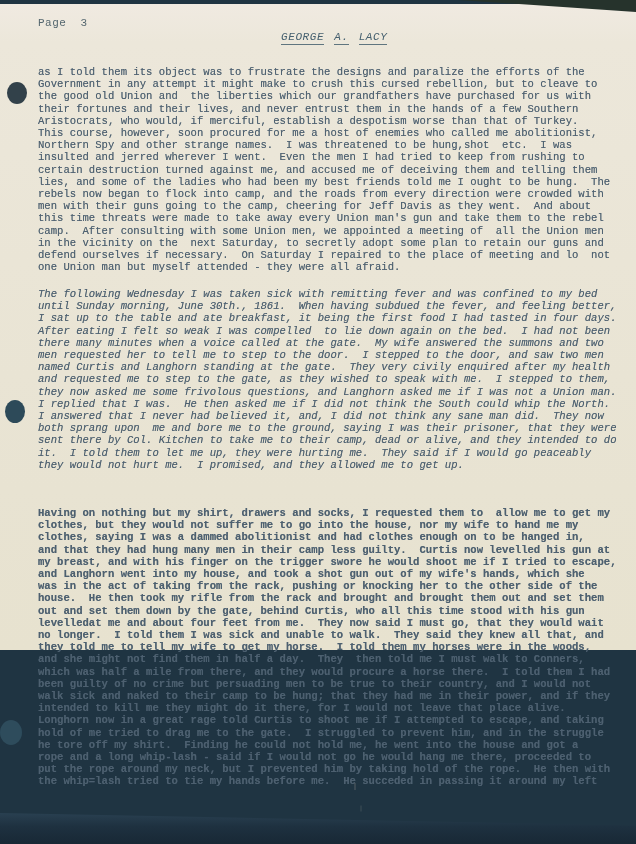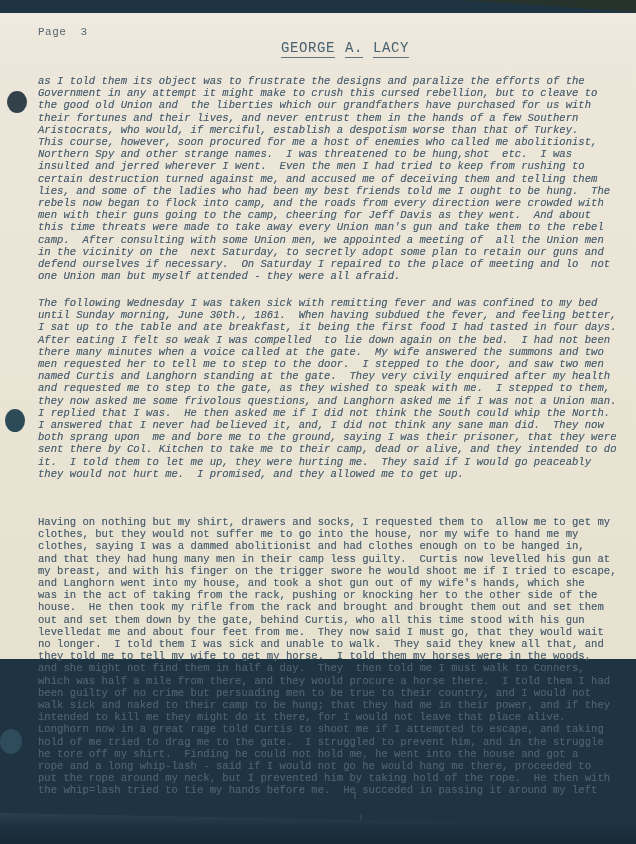--- a/index.html
+++ b/index.html
@@ -12,21 +12,21 @@
     font-family: "Liberation Mono", "DejaVu Sans Mono", monospace;
   }
   .scan {
     position: relative;
     width: 636px;
     height: 844px;
   }
   
   .paper {
     position: absolute;
-    left: 0; top: 13px;
+    left: 0; top: 4px;
     width: 636px;
     height: 646px;
     background: linear-gradient(180deg, #f0eae1 0%, #ece7da 6%, #eae5d6 40%, #e8e3d2 75%, #e7e2cf 100%);
   }
   
   .paper::after {
     content: "";
     position: absolute;
     left: 354px; top: 779px;
     width: 2px; height: 7px;
@@ -64,46 +64,47 @@
     position: absolute;
     left: 38px; top: 13px;
     font-size: 11px;
     white-space: pre;
     color: #55676f;
     letter-spacing: 0.5px;
   }
   .doc-title {
     position: absolute;
     left: 281px; top: 27px;
-    font-size: 14px;
+    font-size: 11px;
     color: #46606f;
     letter-spacing: 0.6px;
     white-space: nowrap;
+    font-style: italic;
   }
   .title-word {
     display: inline-block;
     border-bottom: 1px solid rgba(70,96,111,0.85);
     padding-bottom: 1px;
     margin-right: 10px;
   }
   .title-word:last-child { margin-right: 0; }
 
   .para {
     position: absolute;
     left: 38px;
     width: 592px;
     font-size: 10.6px;
     line-height: 12.2px;
     white-space: pre;
     color: var(--ink, #4d6070);
     text-shadow: 0 0 0.4px rgba(77,96,112,0.6);
   }
-  .para1 { top: 62px; font-style: italic; }
+  .para1 { top: 62px; }
   .para2 { top: 284px; font-style: italic; }
-  .para3 { top: 503px; }
+  .para3 { top: 503px; font-weight: bold; }
 </style>
 </head>
 <body>
 
 <div class="scan">
   <div class="paper">
 
     <div class="page-label">Page  3</div>
 
     <div class="doc-title">

